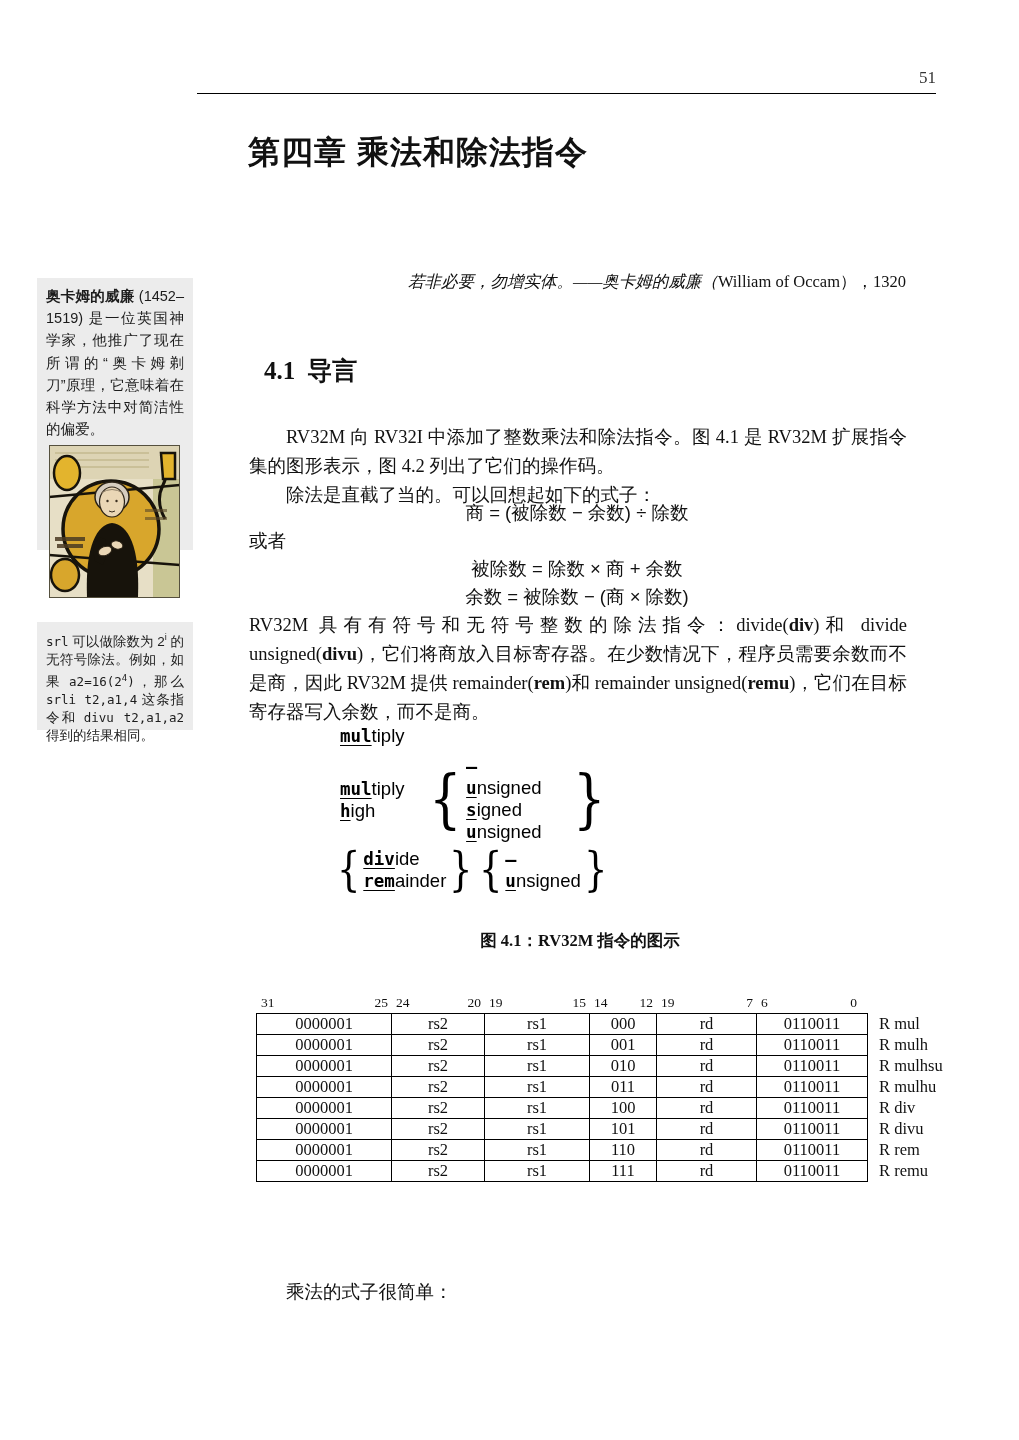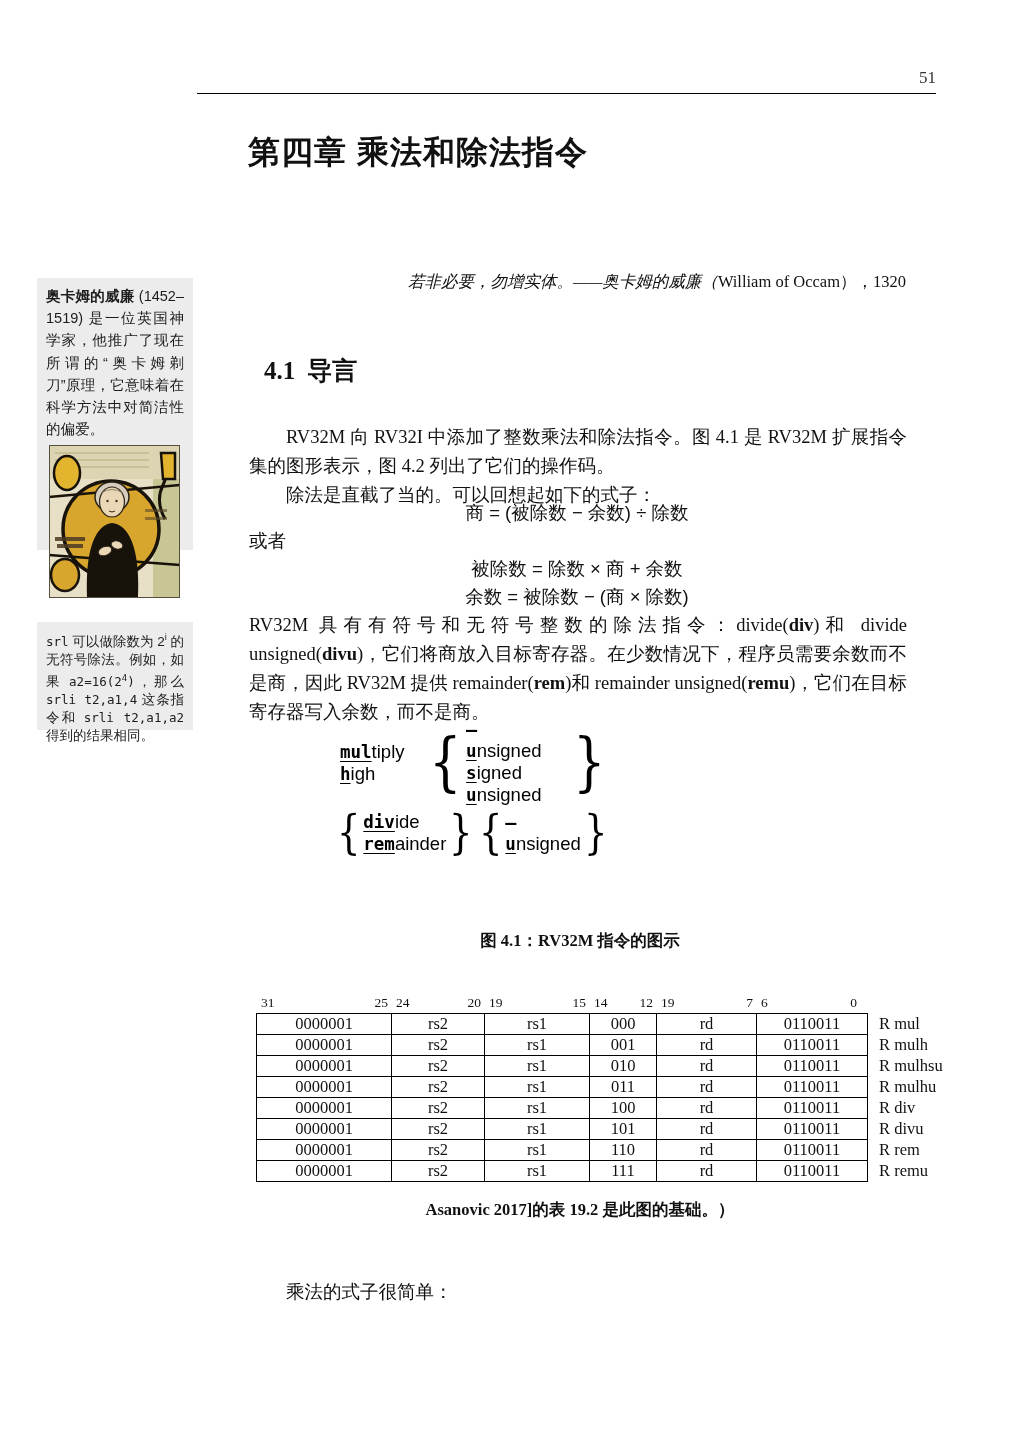--- a/index.html
+++ b/index.html
@@ -122,21 +122,21 @@
       <rect x="6" y="92" width="30" height="4" fill="#4a3a22" opacity="0.85"></rect>
       <rect x="8" y="99" width="26" height="4" fill="#4a3a22" opacity="0.85"></rect>
       <rect x="96" y="64" width="22" height="3" fill="#5a4a2a" opacity="0.6"></rect>
       <rect x="96" y="72" width="22" height="3" fill="#5a4a2a" opacity="0.6"></rect>
       <rect x="0.5" y="0.5" width="130" height="152" fill="none" stroke="#55503e" stroke-width="1"></rect>
     </svg>
   </div>
 </aside>
 
 <aside class="abs side-box side-srl">
-  <span class="code">srl</span><span> 可以做除数为 2</span><sup>i</sup><span> 的无符号除法。例如，如果 </span><span class="code"><span>a2=16(2</span><sup>4</sup><span>)</span></span><span>，那么 </span><span class="code">srli t2,a1,4</span><span> 这条指令和 </span><span class="code">srli t2,a1,a2</span><span> 得到的结果相同。</span>
+  <span class="code">srl</span><span> 可以做除数为 2</span><sup>i</sup><span> 的无符号除法。例如，如果 </span><span class="code"><span>a2=16(2</span><sup>4</sup><span>)</span></span><span>，那么 </span><span class="code">srli t2,a1,4</span><span> 这条指令和 </span><span class="code">divu t2,a1,a2</span><span> 得到的结果相同。</span>
 </aside>
 
 <h2 class="abs section-heading">
   <span class="sec-no">4.1</span><span class="sec-ttl">导言</span>
 </h2>
 
 <div class="abs body-block p-intro">
   <p>RV32M 向 RV32I 中添加了整数乘法和除法指令。图 4.1 是 RV32M 扩展指令集的图形表示，图 4.2 列出了它们的操作码。</p>
   <p>除法是直截了当的。可以回想起如下的式子：</p>
 </div>
@@ -144,20 +144,23 @@
 <div class="abs formula f1">商 = (被除数 − 余数) ÷ 除数</div>
 <div class="abs or-word">或者</div>
 <div class="abs formula f2">被除数 = 除数 × 商 + 余数</div>
 <div class="abs formula f3">余数 = 被除数 − (商 × 除数)</div>
 
 <div class="abs body-block p-division">
   <span>RV32M 具有有符号和无符号整数的除法指令：divide(</span><b>div</b><span>)和 divide unsigned(</span><b>divu</b><span>)，它们将商放入目标寄存器。在少数情况下，程序员需要余数而不是商，因此 RV32M 提供 remainder(</span><b>rem</b><span>)和 remainder unsigned(</span><b>remu</b><span>)，它们在目标寄存器写入余数，而不是商。</span>
 </div>
 
 <div class="abs diagram">
+  <div class="d-row d-row1">
+    <span><span class="k">mul</span><span>tiply</span></span>
+  </div>
   <div class="d-row d-row2">
     <span class="lbl2"><span class="k">mul</span><span>tiply</span> <span class="k">h</span><span>igh</span></span>
     <span class="brace h3">{</span>
     <span class="opt-col">
       <span class="opt opt-dash">–</span>
       <span class="opt"><span class="k">u</span><span>nsigned</span></span>
       <span class="opt"><span class="k">s</span><span>igned</span> <span class="k">u</span><span>nsigned</span></span>
     </span>
     <span class="brace h3">}</span>
   </div>
@@ -289,16 +292,15 @@
           <td>111</td>
           <td>rd</td>
           <td>0110011</td>
           <td class="rlabel">R remu</td>
         </tr>
     </tbody>
   </table>
 </div>
 
 <div class="abs fig-caption cap42">
-  <div>Asanovic 2017]的表 19.2 是此图的基础。）</div>
 </div>
 
 <div class="abs closing">乘法的式子很简单：</div>
 
 </body></html>

